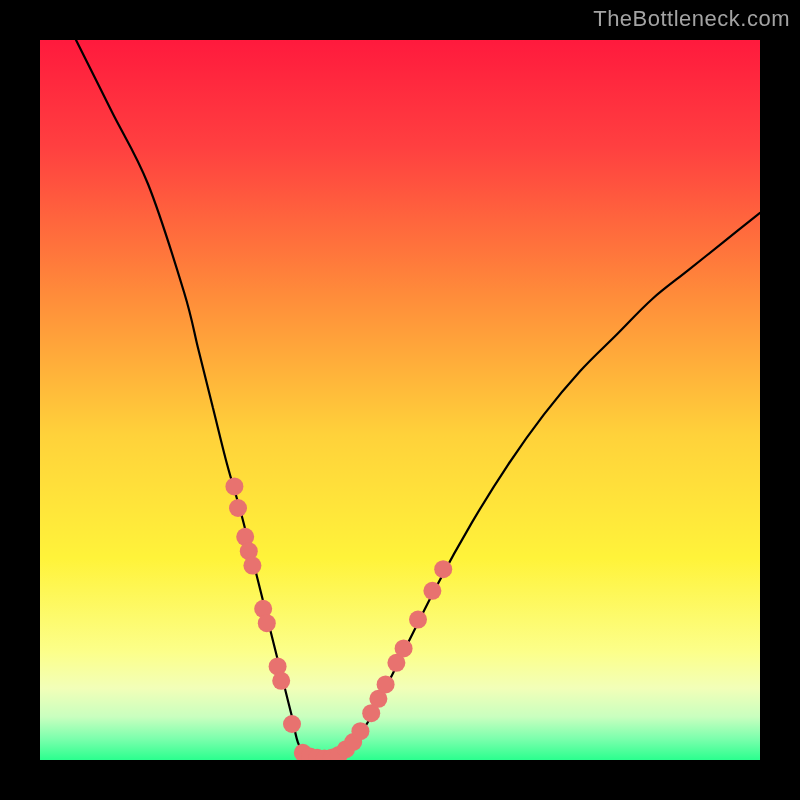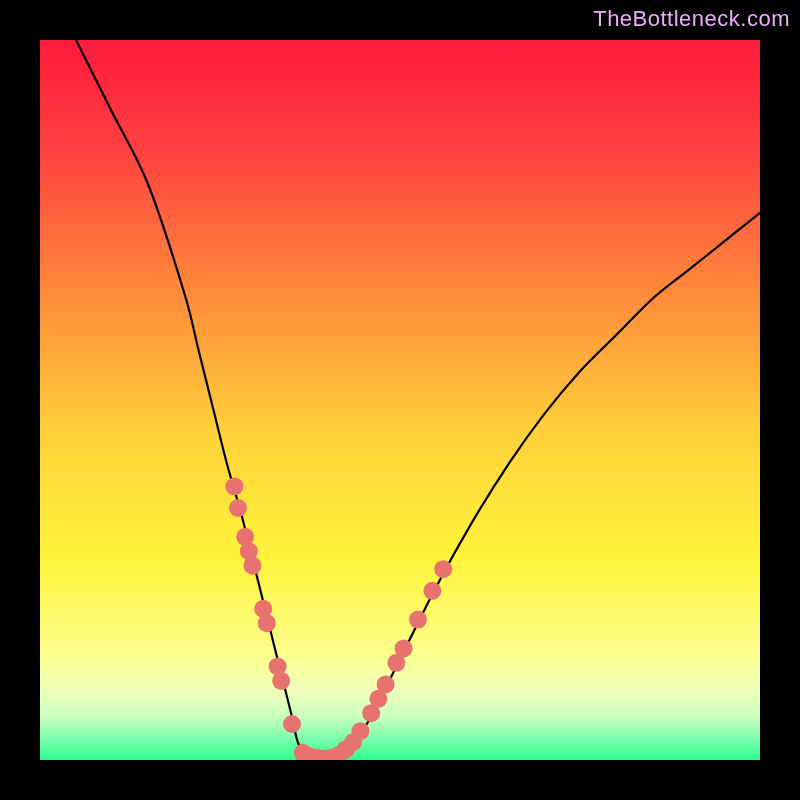--- a/index.html
+++ b/index.html
@@ -8,21 +8,21 @@
     width: 800px;
     height: 800px;
     background: #000;
     position: relative;
     font-family: Arial, sans-serif;
   }
   .watermark {
     position: absolute;
     top: 6px;
     right: 10px;
-    color: #f0abfc;
+    color: #a3a3a3;
     font-size: 22px;
     font-weight: 500;
     letter-spacing: 0.5px;
     z-index: 10;
   }
   .plot {
     position: absolute;
     left: 40px;
     top: 40px;
     width: 720px;

